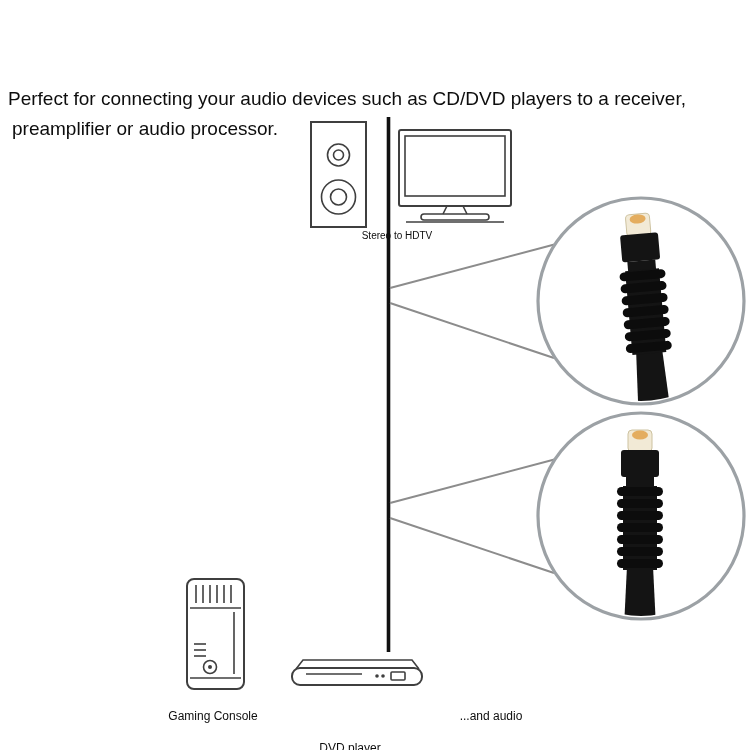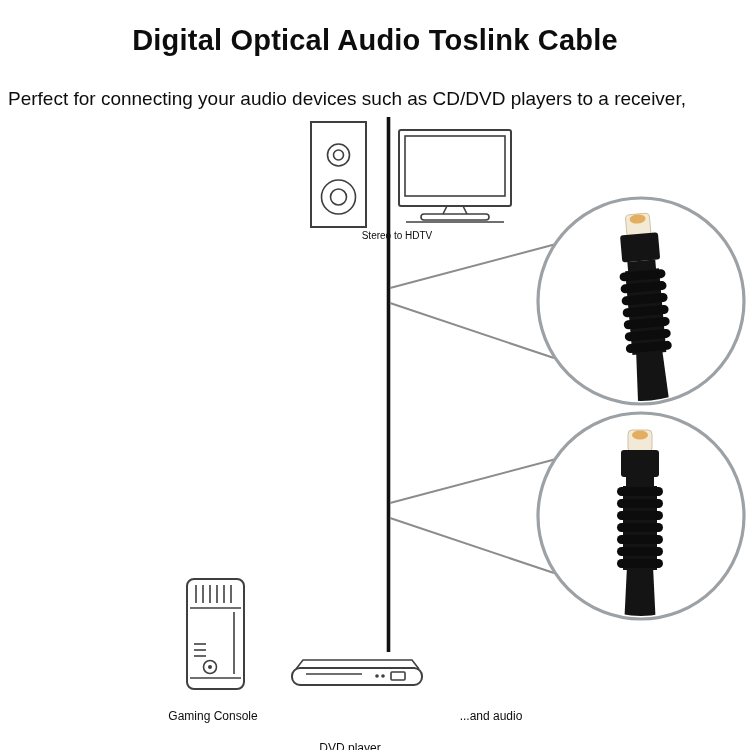--- a/index.html
+++ b/index.html
@@ -67,24 +67,24 @@
   .conn-body{fill:var(--connector-body);stroke:none;}
   .conn-rib{fill:var(--connector-rib);stroke:none;}
   .conn-tip{fill:var(--connector-tip);stroke:#cdc2a0;stroke-width:1;}
   .conn-glow{fill:var(--tip-glow);opacity:.85;stroke:none;}
 </style>
 </head>
 <body>
 
 <div class="canvas">
 
-  <h1 class="page-title">Digital Optical Audio Toslink Cable</h1>
 
   <p class="description">
     <span class="line line1">Perfect for connecting your audio devices such as CD/DVD players to a receiver,</span>
+    <span class="line line2">preamplifier or audio processor.</span>
   </p>
 
   <svg class="diagram-svg" width="750" height="750" viewBox="0 0 750 750" xmlns="http://www.w3.org/2000/svg">
     <defs>
       <clipPath id="clipC1">
           <circle cx="641" cy="301" r="100"></circle>
         </clipPath>
       <clipPath id="clipC2">
           <circle cx="641" cy="516" r="100"></circle>
         </clipPath>

